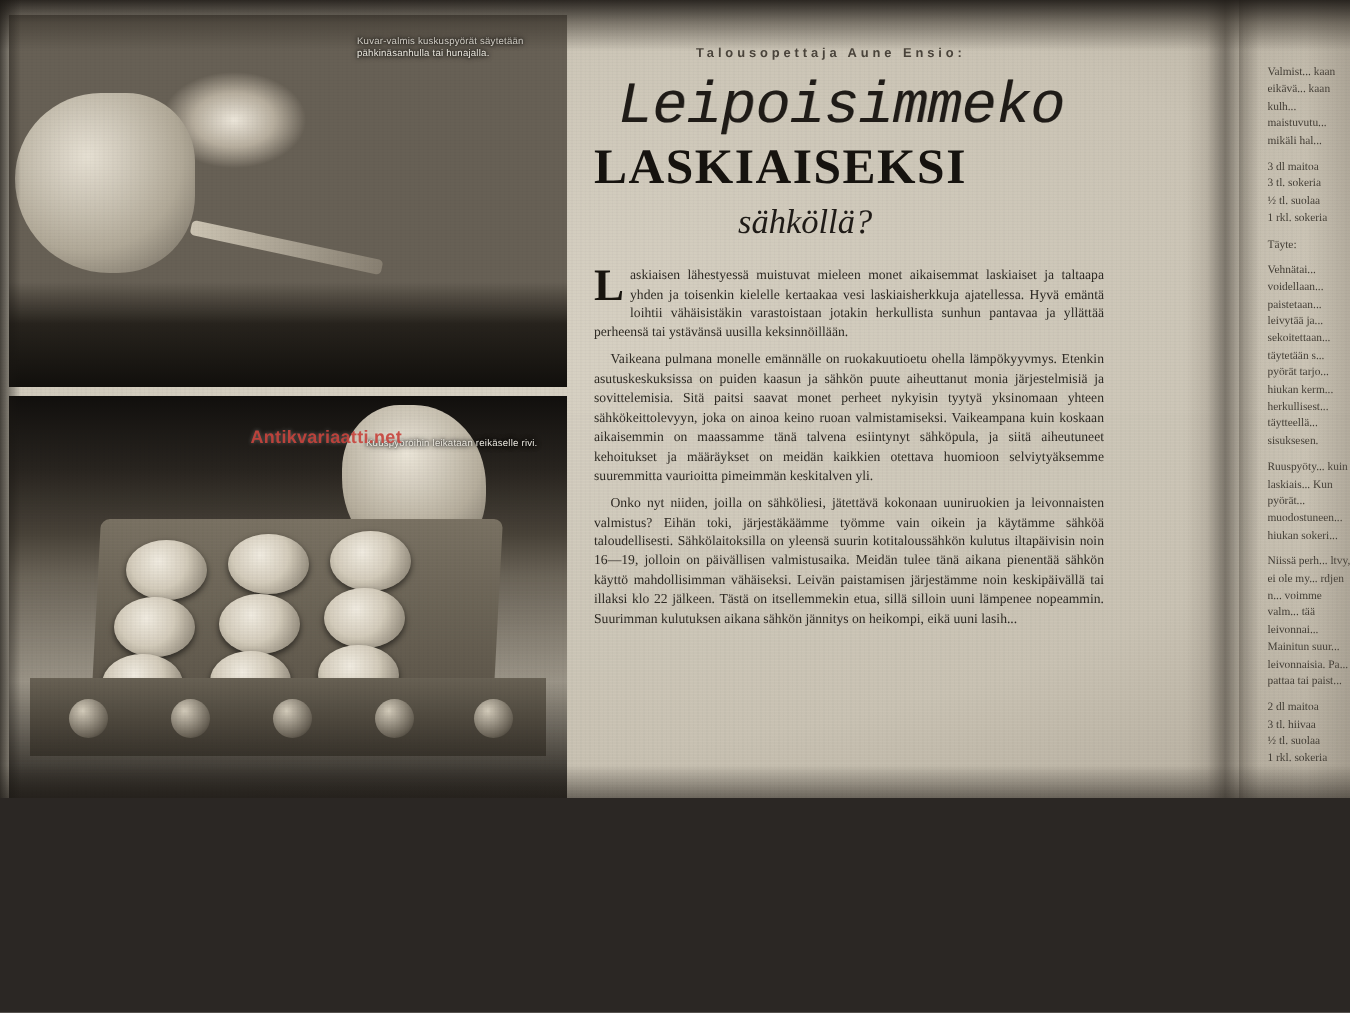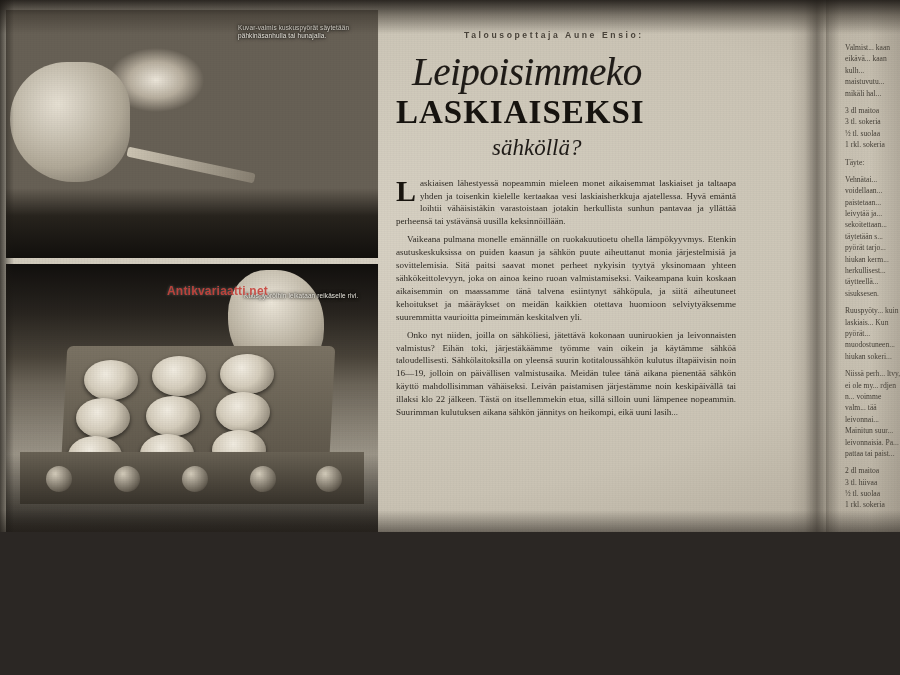--- a/index.html
+++ b/index.html
@@ -195,21 +195,21 @@
     font-family: "Liberation Sans", sans-serif;
     font-size: 8.6px;
     letter-spacing: 2.6px;
     font-weight: 700;
     color: #4a443b;
     margin-left: 68px;
   }
 
   .headline { margin-top: 12px; }
   .h-line1 {
-    font-family: Liberation Serif, serif;
+    font-family: Liberation Mono, monospace;
     font-style: italic;
     font-size: 39px;
     line-height: 1;
     letter-spacing: -.5px;
     color: #1f1b17;
     margin-left: 16px;
     text-shadow: .4px .4px 0 rgba(0,0,0,.35);
   }
   .h-line2 {
     font-family: Liberation Serif, serif;
@@ -328,21 +328,21 @@
     <div class="kicker">Talousopettaja  Aune  Ensio:</div>
 
     <div class="headline">
       <div class="h-line1">Leipoisimmeko</div>
       <div class="h-line2">LASKIAISEKSI</div>
       <div class="h-line3">sähköllä?</div>
     </div>
 
     <div class="body">
       <p class="first">
-        <span class="dropcap">L</span><span>askiaisen lähestyessä nopeammin mieleen monet aikaisemmat laskiaiset ja taltaapa yhden ja toisenkin kielelle kertaakaa vesi laskiaisherkkuja ajatellessa. Hyvä emäntä loihtii vähäisistäkin varastoistaan jotakin herkullista sunhun pantavaa ja yllättää perheensä tai ystävänsä uusilla keksinnöillään.</span>
+        <span class="dropcap">L</span><span>askiaisen lähestyessä muistuvat mieleen monet aikaisemmat laskiaiset ja taltaapa yhden ja toisenkin kielelle kertaakaa vesi laskiaisherkkuja ajatellessa. Hyvä emäntä loihtii vähäisistäkin varastoistaan jotakin herkullista sunhun pantavaa ja yllättää perheensä tai ystävänsä uusilla keksinnöillään.</span>
       </p>
       <p>Vaikeana pulmana monelle emännälle on ruokakuutioetu ohella lämpökyyvmys. Etenkin asutuskeskuksissa on puiden kaasun ja sähkön puute aiheuttanut monia järjestelmisiä ja sovittelemisia. Sitä paitsi saavat monet perheet nykyisin tyytyä yksinomaan yhteen sähkökeittolevyyn, joka on ainoa keino ruoan valmistamiseksi. Vaikeampana kuin koskaan aikaisemmin on maassamme tänä talvena esiintynyt sähköpula, ja siitä aiheutuneet kehoitukset ja määräykset on meidän kaikkien otettava huomioon selviytyäksemme suuremmitta vaurioitta pimeimmän keskitalven yli.</p>
       <p>Onko nyt niiden, joilla on sähköliesi, jätettävä kokonaan uuniruokien ja leivonnaisten valmistus? Eihän toki, järjestäkäämme työmme vain oikein ja käytämme sähköä taloudellisesti. Sähkölaitoksilla on yleensä suurin kotitaloussähkön kulutus iltapäivisin noin 16—19, jolloin on päivällisen valmistusaika. Meidän tulee tänä aikana pienentää sähkön käyttö mahdollisimman vähäiseksi. Leivän paistamisen järjestämme noin keskipäivällä tai illaksi klo 22 jälkeen. Tästä on itsellemmekin etua, sillä silloin uuni lämpenee nopeammin. Suurimman kulutuksen aikana sähkön jännitys on heikompi, eikä uuni lasih...</p>
     </div>
   </div>
 
   <div class="farcol">
     <p>Valmist... kaan eikävä... kaan kulh... maistuvutu... mikäli hal...</p>
     <div class="recipe">
       <div>3 dl maitoa</div>

